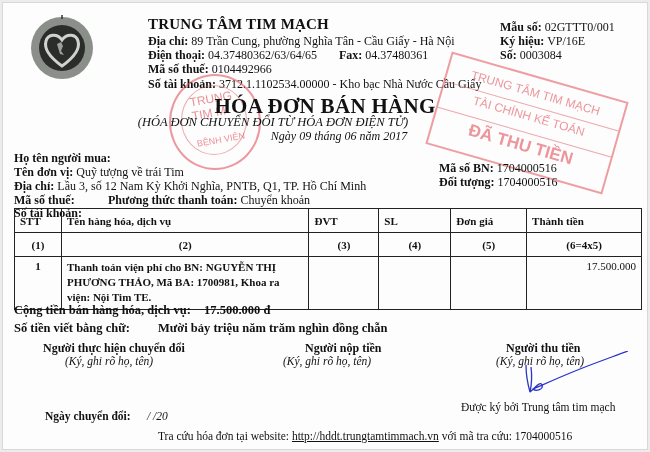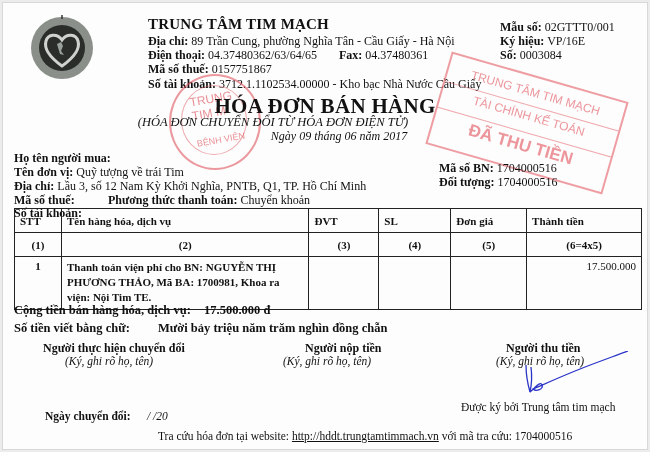--- a/index.html
+++ b/index.html
@@ -46,21 +46,21 @@
   <div class="abs line" style="left:145px;top:31px;">
     <span class="b">Địa chỉ:</span><span> 89 Trần Cung, phường Nghĩa Tân - Cầu Giấy - Hà Nội</span>
   </div>
   <div class="abs line" style="left:145px;top:45px;">
     <span class="b">Điện thoại:</span><span> 04.37480362/63/64/65</span>
   </div>
   <div class="abs line" style="left:336px;top:45px;">
     <span class="b">Fax:</span><span> 04.37480361</span>
   </div>
   <div class="abs line" style="left:145px;top:59px;">
-    <span class="b">Mã số thuế:</span><span> 0157751867</span>
+    <span class="b">Mã số thuế:</span><span> 0104492966</span>
   </div>
   <div class="abs line" style="left:145px;top:74px;">
     <span class="b">Số tài khoản:</span><span> 3712.1.1102534.00000 - Kho bạc Nhà Nước Cầu Giấy</span>
   </div>
 
   <div class="abs meta" style="left:497px;top:17px;">
     <span class="b">Mẫu số:</span><span> 02GTTT0/001</span>
   </div>
   <div class="abs meta" style="left:497px;top:31px;">
     <span class="b">Ký hiệu:</span><span> VP/16E</span>

